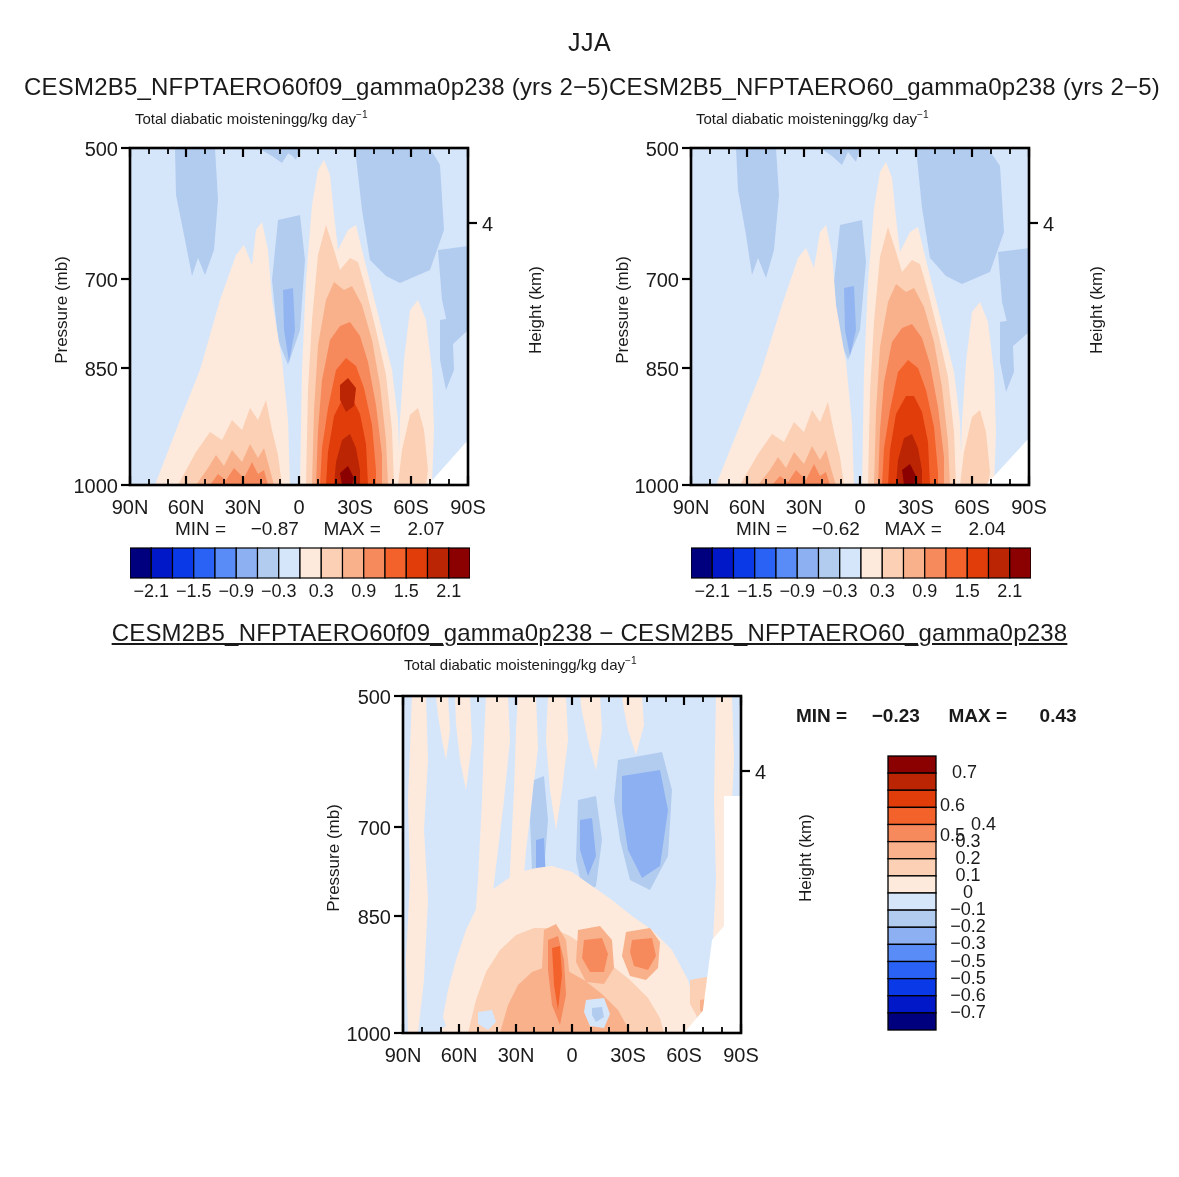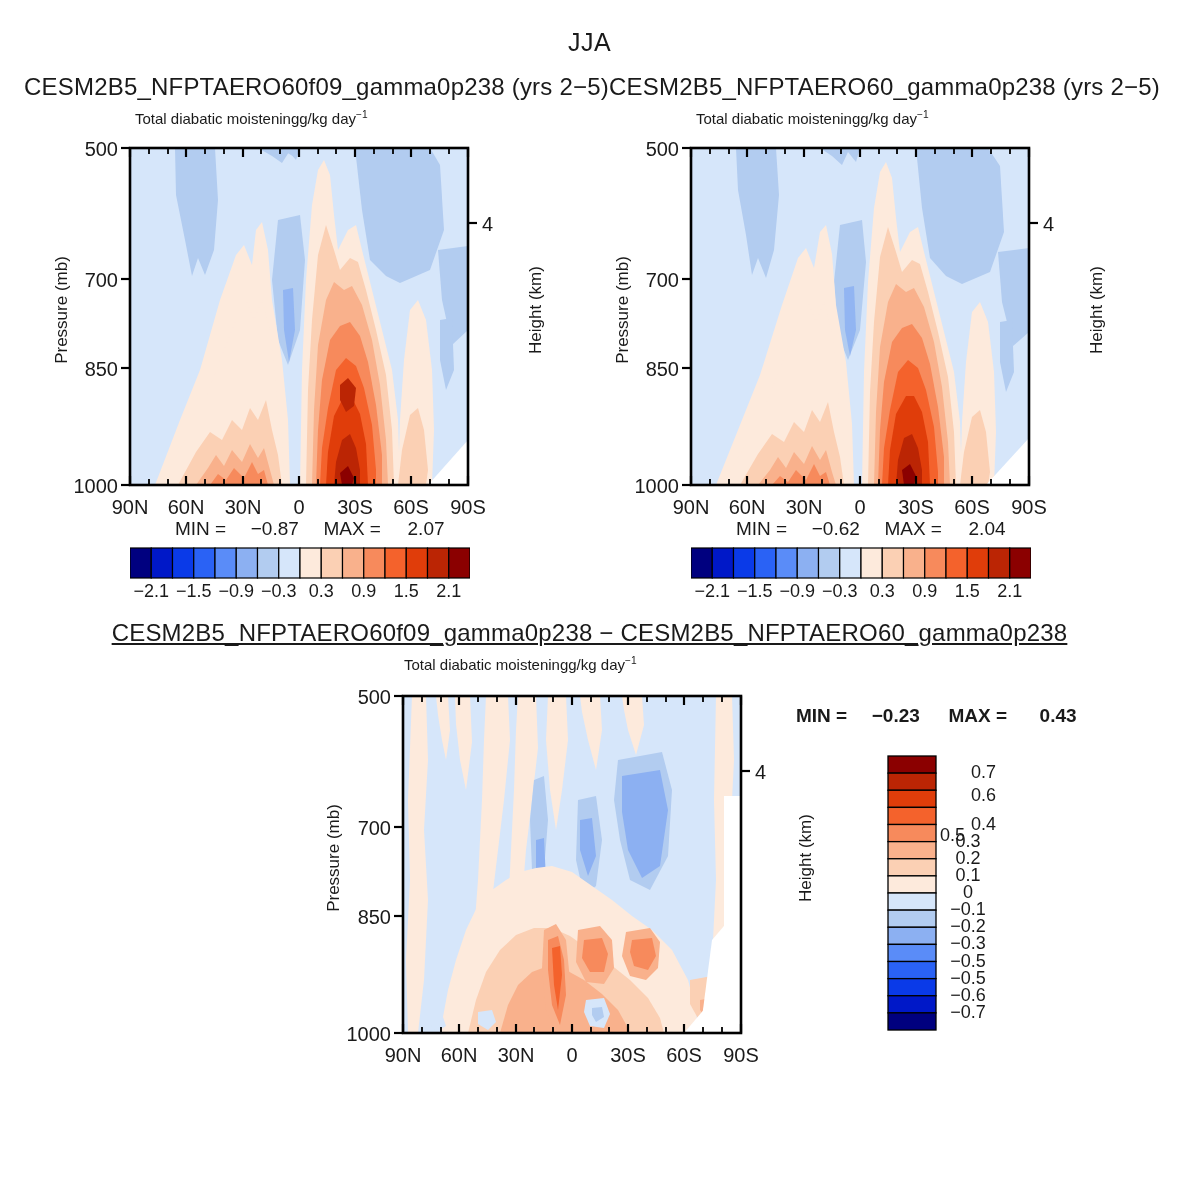--- a/index.html
+++ b/index.html
@@ -492,22 +492,22 @@
         <rect x="8" y="177.25" width="48" height="17.13" fill="#8cb0f2" class="vcbcell"></rect>
         <rect x="8" y="194.38" width="48" height="17.13" fill="#5a8cf8" class="vcbcell"></rect>
         <rect x="8" y="211.50" width="48" height="17.13" fill="#2a62f5" class="vcbcell"></rect>
         <rect x="8" y="228.63" width="48" height="17.13" fill="#0a3ae8" class="vcbcell"></rect>
         <rect x="8" y="245.75" width="48" height="17.13" fill="#0018c8" class="vcbcell"></rect>
         <rect x="8" y="262.88" width="48" height="17.13" fill="#00007f" class="vcbcell"></rect>
       </g>
   </svg>
   <div class="abs" style="left:940px;top:750px;width:90px;height:292px;">
     <div id="cbDlab" style="position:relative;height:292px;">
-        <div class="cbarlab" style="position: absolute; top: 12.13px; left: 0px; width: 56px; text-align: right;">0.7</div>
-        <div class="cbarlab" style="position: absolute; top: 35px; left: 0px; width: 56px; text-align: right;">0.6</div>
+        <div class="cbarlab" style="position: absolute; top: 12.13px; left: 12px; width: 56px; text-align: left;">0.7</div>
+        <div class="cbarlab" style="position: absolute; top: 45px; left: 0px; width: 56px; text-align: left;">0.6</div>
         <div class="cbarlab" style="position: absolute; top: 46.38px; left: 0px; width: 56px; text-align: left; margin-top: 29px;">0.5</div>
         <div class="cbarlab" style="position: absolute; top: 63.5px; left: 0px; width: 56px; text-align: right;">0.4</div>
         <div class="cbarlab" style="position: absolute; top: 80.63px; left: 0px; width: 56px; text-align: center;">0.3</div>
         <div class="cbarlab" style="position: absolute; top: 97.75px; left: 0px; width: 56px; text-align: center;">0.2</div>
         <div class="cbarlab" style="position: absolute; top: 114.88px; left: 0px; width: 56px; text-align: center;">0.1</div>
         <div class="cbarlab" style="position: absolute; top: 132px; left: 0px; width: 56px; text-align: center;">0</div>
         <div class="cbarlab" style="position: absolute; top: 149.13px; left: 0px; width: 56px; text-align: center;">−0.1</div>
         <div class="cbarlab" style="position: absolute; top: 166.25px; left: 0px; width: 56px; text-align: center;">−0.2</div>
         <div class="cbarlab" style="position: absolute; top: 183.38px; left: 0px; width: 56px; text-align: center;">−0.3</div>
         <div class="cbarlab" style="position: absolute; top: 200.5px; left: 0px; width: 56px; text-align: center;">−0.5</div>

